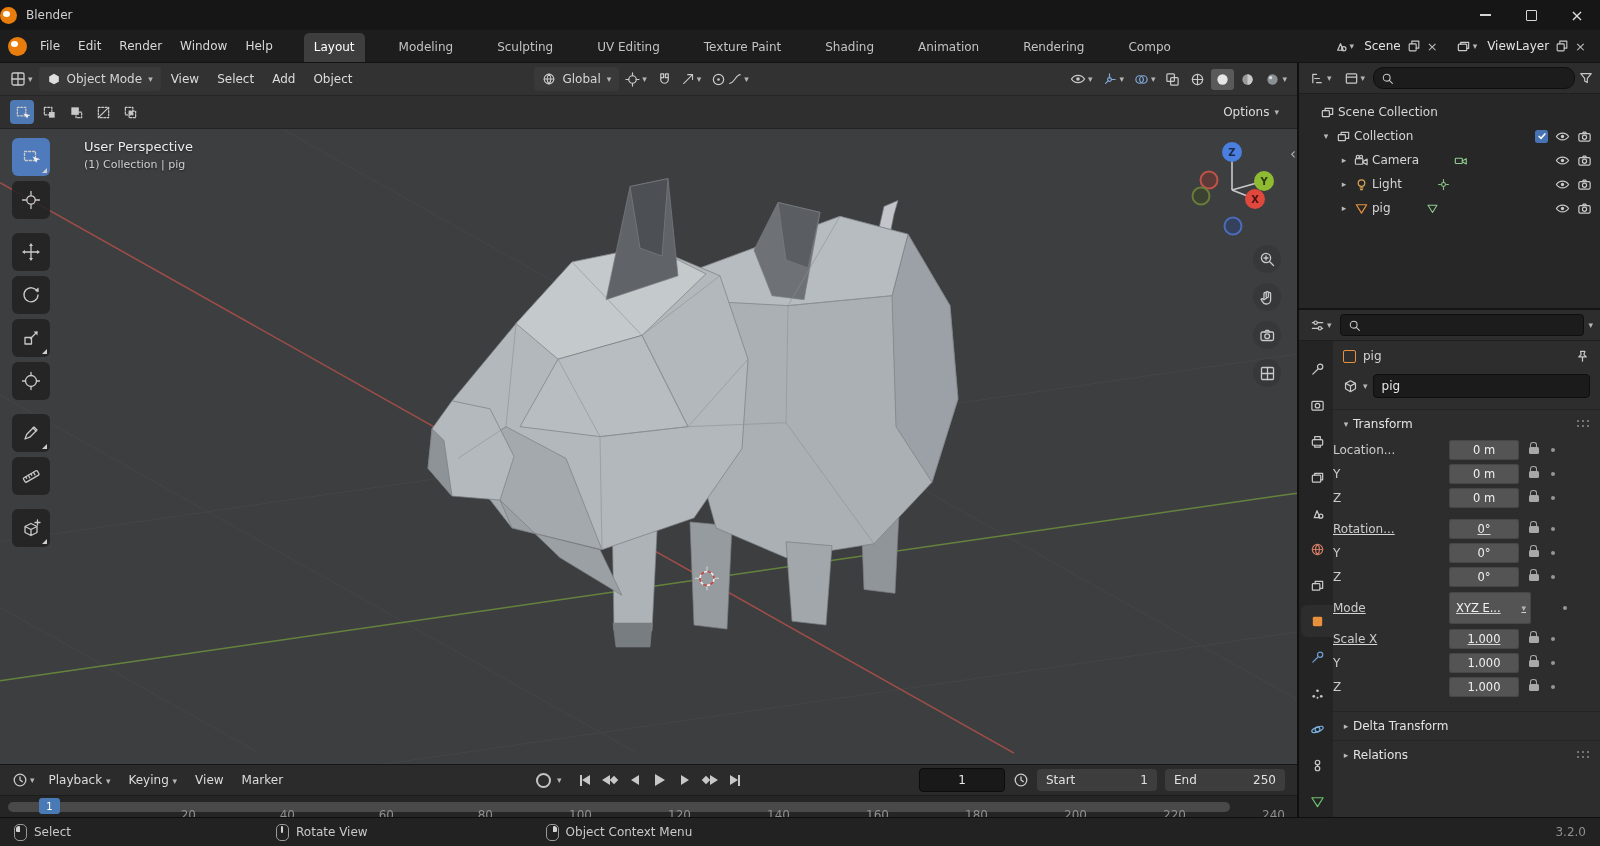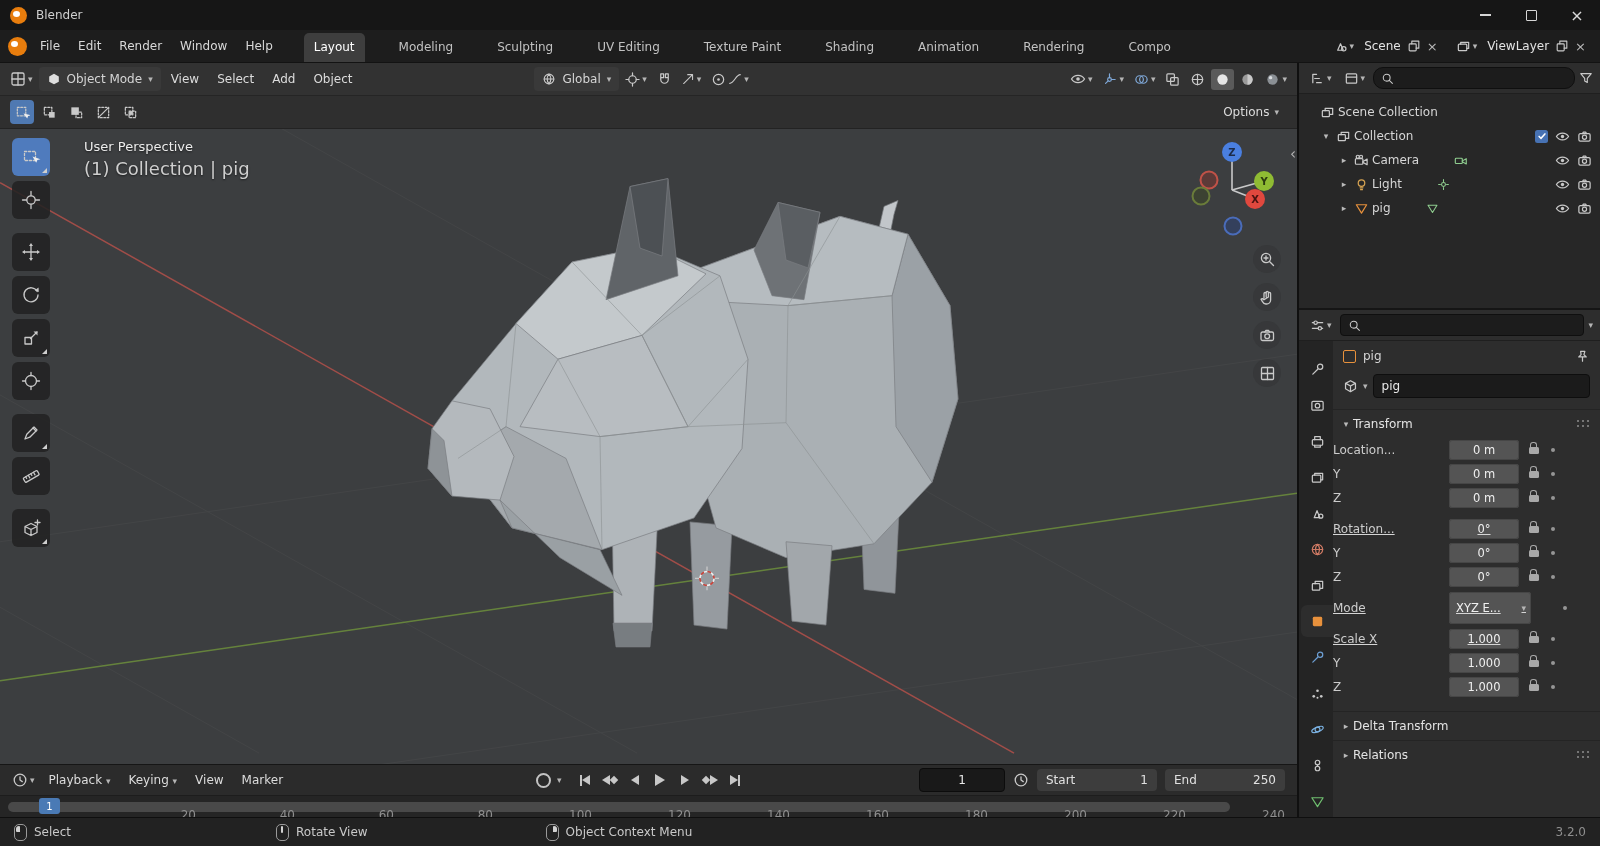--- a/index.html
+++ b/index.html
@@ -1,19 +1,19 @@
 <!DOCTYPE html>
 <html><head>
 <meta charset="utf-8">
 <style>
   html,body{margin:0;padding:0;background:#000;}
   .window{width:1600px;height:846px;position:relative;display:flex;flex-direction:column;overflow:hidden;
     background:#1d1d1d;font-family:"DejaVu Sans",sans-serif;font-size:12px;color:#d5d5d5;
     -webkit-font-smoothing:antialiased;}
-  .titlebar{flex:0 0 30px;background:#161616;display:flex;align-items:center;padding-left:10px;}
+  .titlebar{flex:0 0 30px;background:#161616;display:flex;align-items:center;}
   .blogo{width:17px;height:17px;border-radius:50%;background:#e87d0d;position:relative;flex:0 0 auto;}
   .blogo::after{content:"";position:absolute;width:7px;height:6px;background:#fff;border-radius:50%;left:3px;top:4px;}
   .title-text{margin-left:9px;color:#cfcfcf;font-size:12px;}
   .win-btns{margin-left:auto;display:flex;height:30px;}
   .wbtn{width:46px;height:30px;display:flex;align-items:center;justify-content:center;color:#d9d9d9;}
   .minbar{width:11px;height:2px;background:#d5d5d5;}
   .maxbox{width:9px;height:9px;border:1.2px solid #d5d5d5;border-radius:1px;}
   .wbtn.close{font-size:16px;}
 
   .menubar{flex:0 0 32px;background:#1d1d1d;display:flex;align-items:center;padding:0 8px;border-bottom:1px solid #131313;}
@@ -39,21 +39,21 @@
 
   .tool-settings{flex:0 0 32px;background:#2f2f2f;display:flex;align-items:center;padding:0 10px;gap:3px;border-bottom:1px solid #232323;}
   .ts-btn{width:24px;height:24px;border-radius:4px;display:flex;align-items:center;justify-content:center;}
   .ts-btn.active{background:#4f79b2;}
   .options-btn{margin-left:auto;display:flex;align-items:center;gap:5px;padding:4px 8px;color:#dcdcdc;}
 
   .canvas{flex:1;position:relative;background:#3c3e40;overflow:hidden;}
   .scene-svg{position:absolute;inset:0;width:100%;height:100%;}
   .vp-overlay-text{position:absolute;left:84px;top:10px;pointer-events:none;text-shadow:0 1px 2px rgba(0,0,0,.55);}
   .vp-overlay-text .l1{font-size:13px;color:#ececec;}
-  .vp-overlay-text .l2{font-size:18px;color:#cfcfcf;margin-top:4px;}
+  .vp-overlay-text .l2{font-size:11px;color:#cfcfcf;margin-top:4px;}
   .toolbar{position:absolute;left:12px;top:9px;display:flex;flex-direction:column;gap:5px;}
   .tool-btn{width:38px;height:38px;border-radius:6px;background:rgba(34,34,34,.88);display:flex;align-items:center;justify-content:center;position:relative;}
   .tool-btn.active{background:#4f7bbd;}
   .tool-btn.gap{margin-top:9px;}
   .corner{position:absolute;right:3px;bottom:3px;width:0;height:0;border-bottom:5px solid #cfcfcf;border-left:5px solid transparent;}
   .gizmo{position:absolute;right:8px;top:8px;width:120px;height:120px;}
   .nav-btns{position:absolute;right:16px;top:116px;display:flex;flex-direction:column;gap:10px;align-items:center;}
   .nav-btn{width:28px;height:28px;border-radius:50%;display:flex;align-items:center;justify-content:center;background:rgba(40,40,40,.25);}
   .collapse-arrow{position:absolute;right:1px;top:16px;color:#b5b5b5;font-size:15px;}
 

